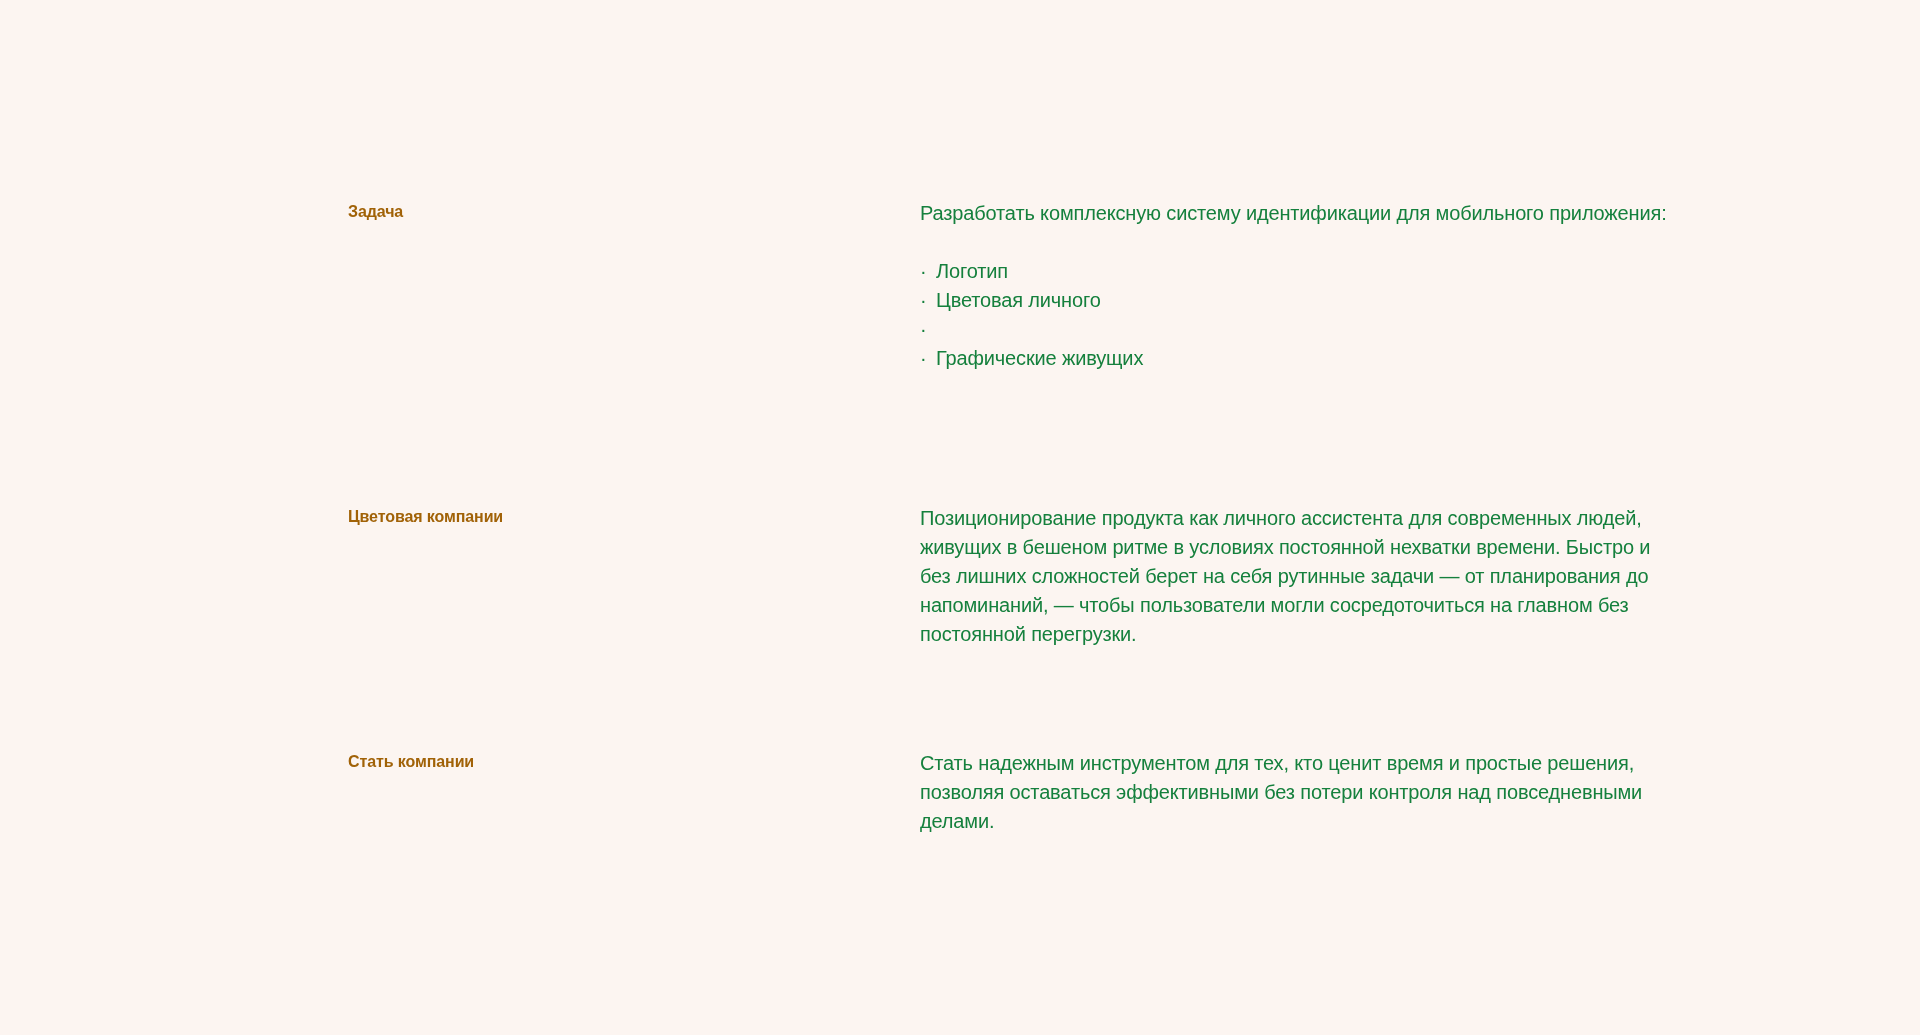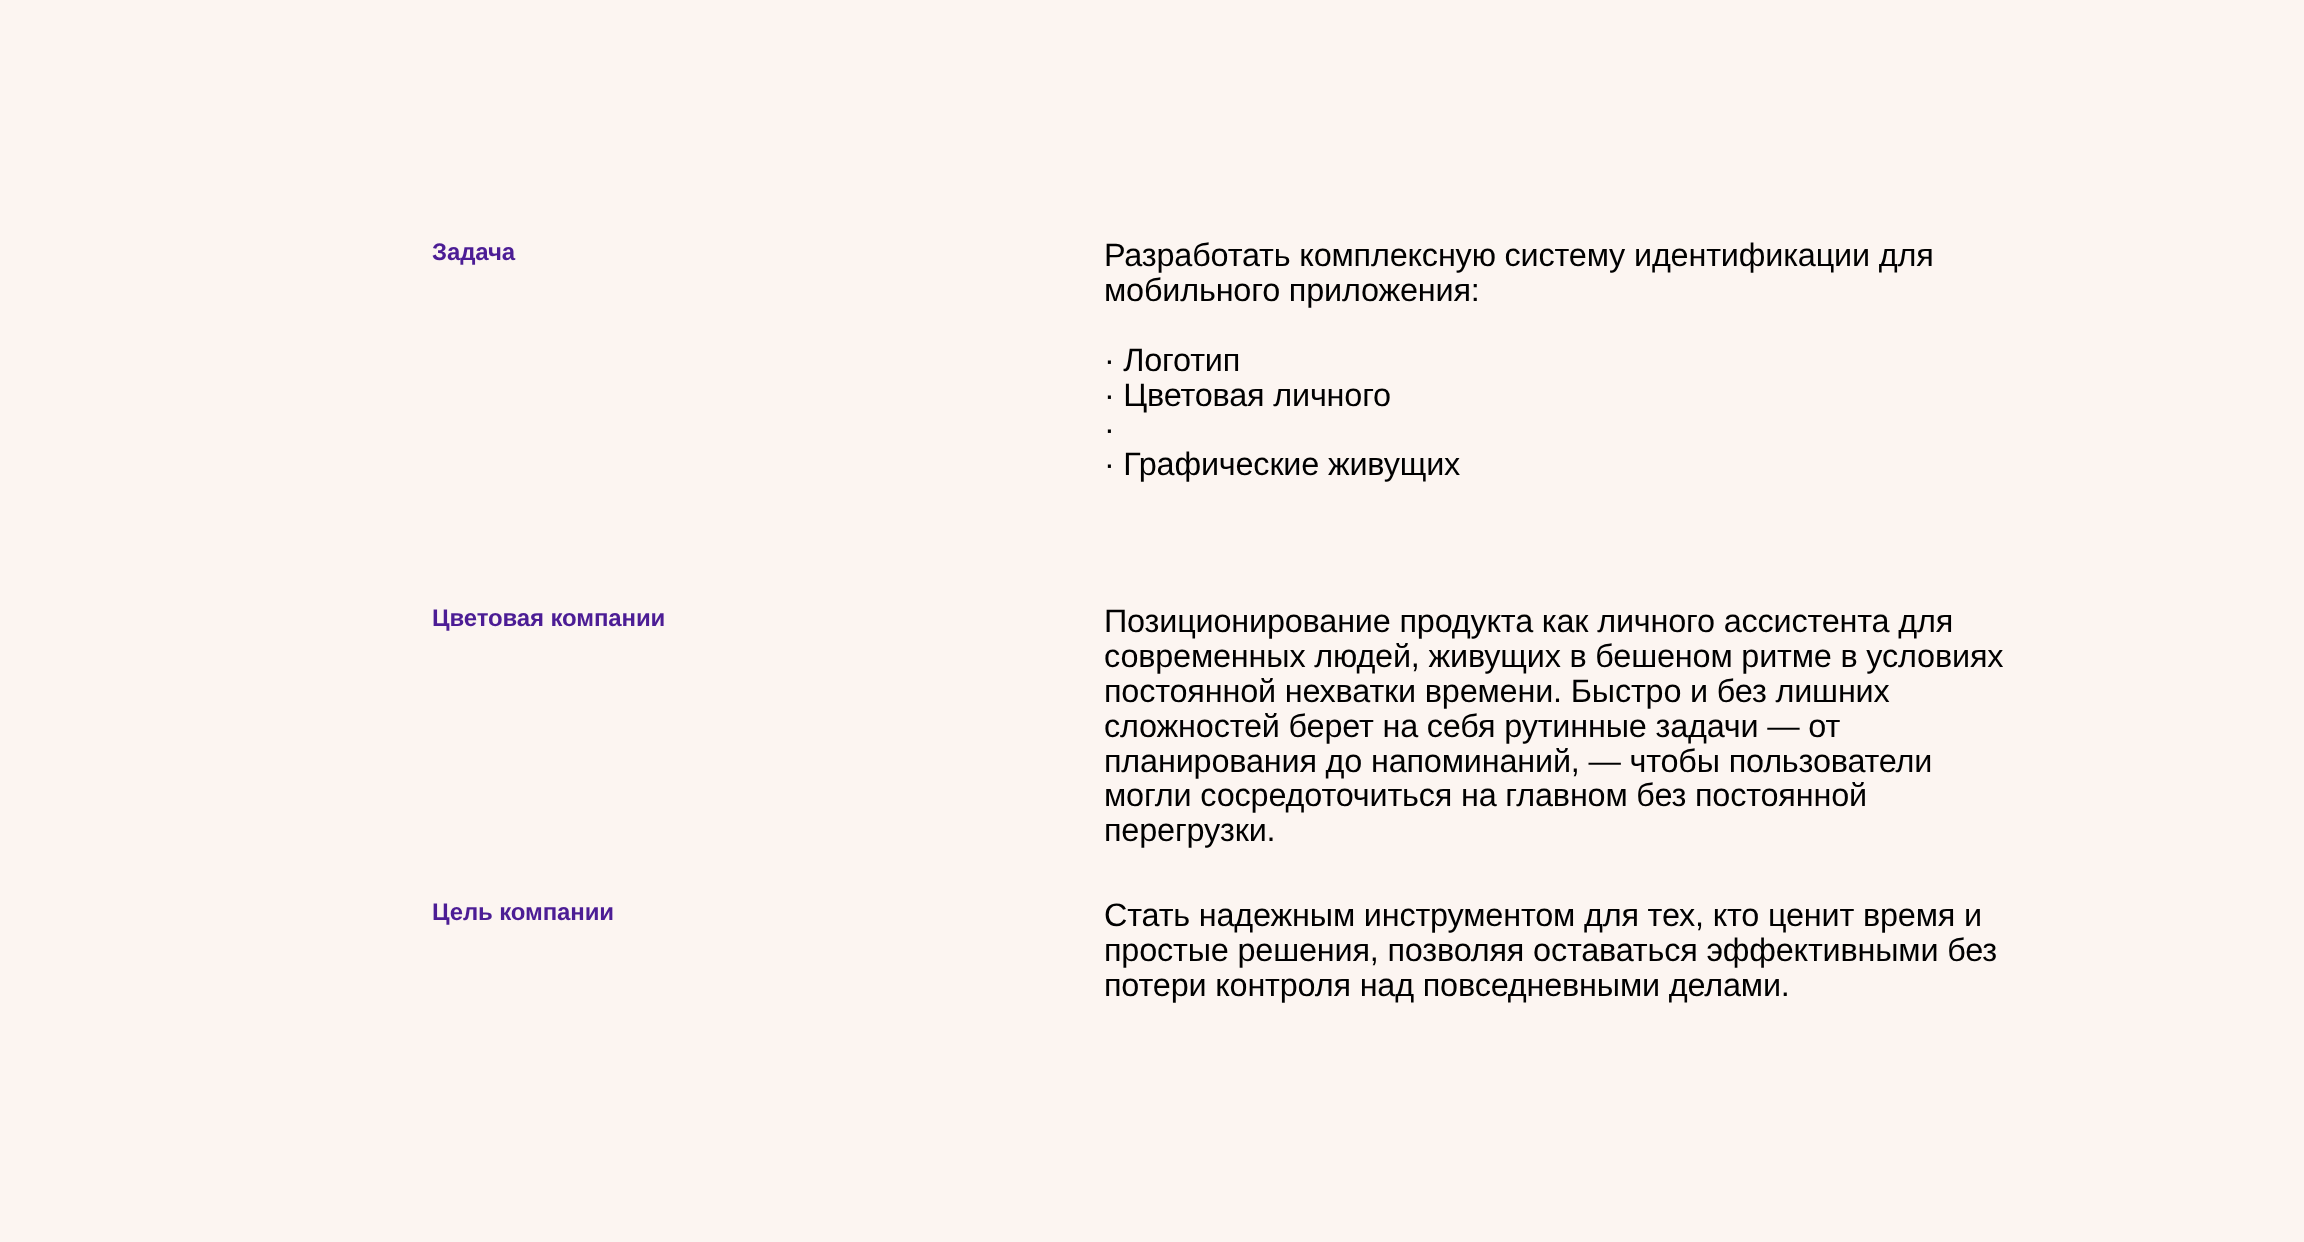--- a/index.html
+++ b/index.html
@@ -15,37 +15,37 @@
       position: relative;
       overflow: hidden;
     }
     .section {
       position: absolute;
       left: 0;
       width: 1920px;
     }
     .heading {
       position: absolute;
-      left: 360px;
+      left: 348px;
       top: 0;
       margin: 0;
-      font-size: 20px;
+      font-size: 16px;
       font-weight: bold;
       line-height: 29px;
-      color: #4c1d95;
+      color: #a16207;
       letter-spacing: -0.1px;
     }
     .content {
       position: absolute;
       left: 920px;
       top: 2px;
       width: 750px;
-      font-size: 27px;
+      font-size: 20px;
       line-height: 29px;
-      color: #000000;
+      color: #15803d;
       letter-spacing: -0.15px;
     }
     .content p {
       margin: 0;
     }
     .bullet-list {
       list-style: none;
       margin: 29px 0 0 0;
       padding: 0;
     }
@@ -91,17 +91,17 @@
 </section>
 
 <section class="section" id="sec-strategy">
   <h2 class="heading">Цветовая компании</h2>
   <div class="content">
     <p>Позиционирование продукта как личного ассистента для современных людей, живущих в бешеном ритме в условиях постоянной нехватки времени.  Быстро и без лишних сложностей берет на себя рутинные задачи — от планирования до напоминаний, — чтобы пользователи могли сосредоточиться на главном без постоянной перегрузки.</p>
   </div>
 </section>
 
 <section class="section" id="sec-goal">
-  <h2 class="heading">Цель компании</h2>
+  <h2 class="heading">Стать компании</h2>
   <div class="content">
     <p>Стать надежным инструментом для тех, кто ценит время и простые решения, позволяя оставаться эффективными без потери контроля над повседневными делами.</p>
   </div>
 </section>
 
 </body></html>

